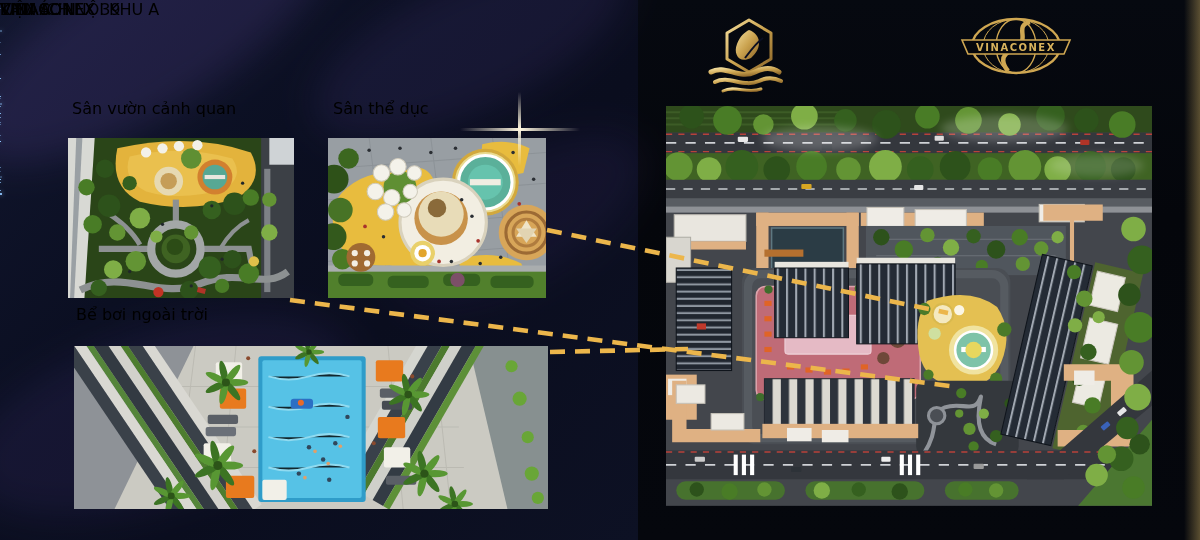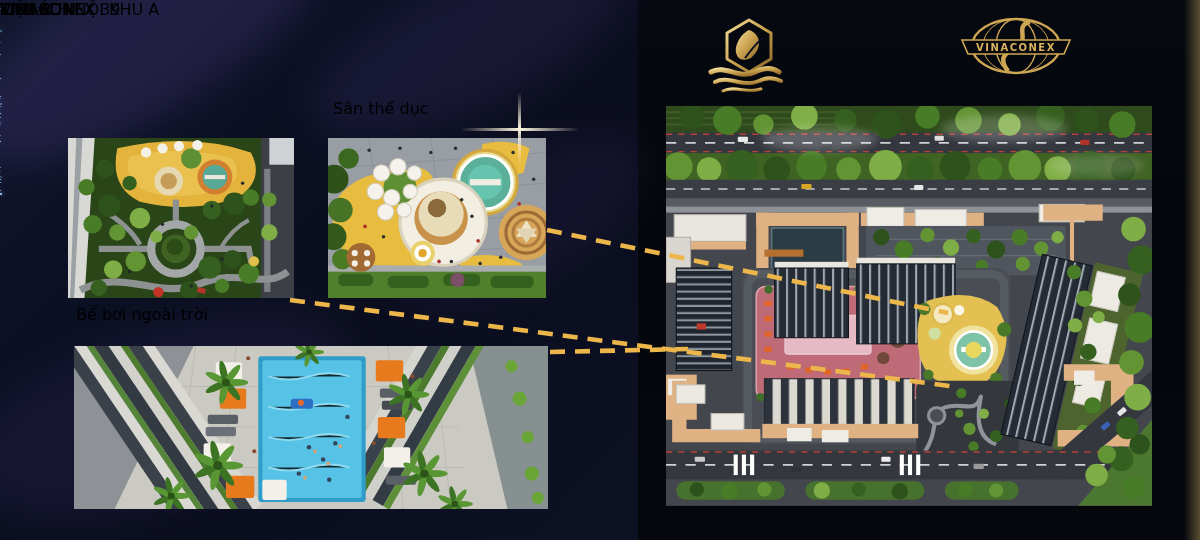--- a/index.html
+++ b/index.html
@@ -242,20 +242,21 @@
       <div class="star" style="left: 960.73px; top: 107.043px; width: 1px; height: 1px; opacity: 0.89;"></div>
       <div class="star" style="left: 1079.44px; top: 176.284px; width: 1px; height: 1px; opacity: 0.99;"></div>
       <div class="star" style="left: 11.3002px; top: 488.821px; width: 1px; height: 1px; opacity: 0.66;"></div>
     </div>
 
   <div id="divider" class="abs"></div>
   <div id="right-edge-glow" class="abs"></div>
 
   <div id="title" class="abs">TIỆN ÍCH NỘI KHU A</div>
 
+  <div class="abs amenity-label" style="left:72px;top:99px;">Sân vườn cảnh quan</div>
   <div class="abs amenity-label" style="left:333px;top:99px;">Sân thể dục</div>
   <div class="abs amenity-label" style="left:76px;top:305px;">Bể bơi ngoài trời</div>
 
   <div class="abs card gold-frame" style="left:68px;top:138px;width:226px;height:162px;">
     <svg class="ph" viewBox="0 0 220 156" preserveAspectRatio="none">
       <rect width="220" height="156" fill="#2a4518"></rect>
 
       <rect x="188" y="0" width="32" height="156" fill="#3c4046"></rect>
       <rect x="196" y="0" width="26" height="26" fill="#cfd3d6"></rect>
       <rect x="191" y="30" width="6" height="120" fill="#7d8186"></rect>

